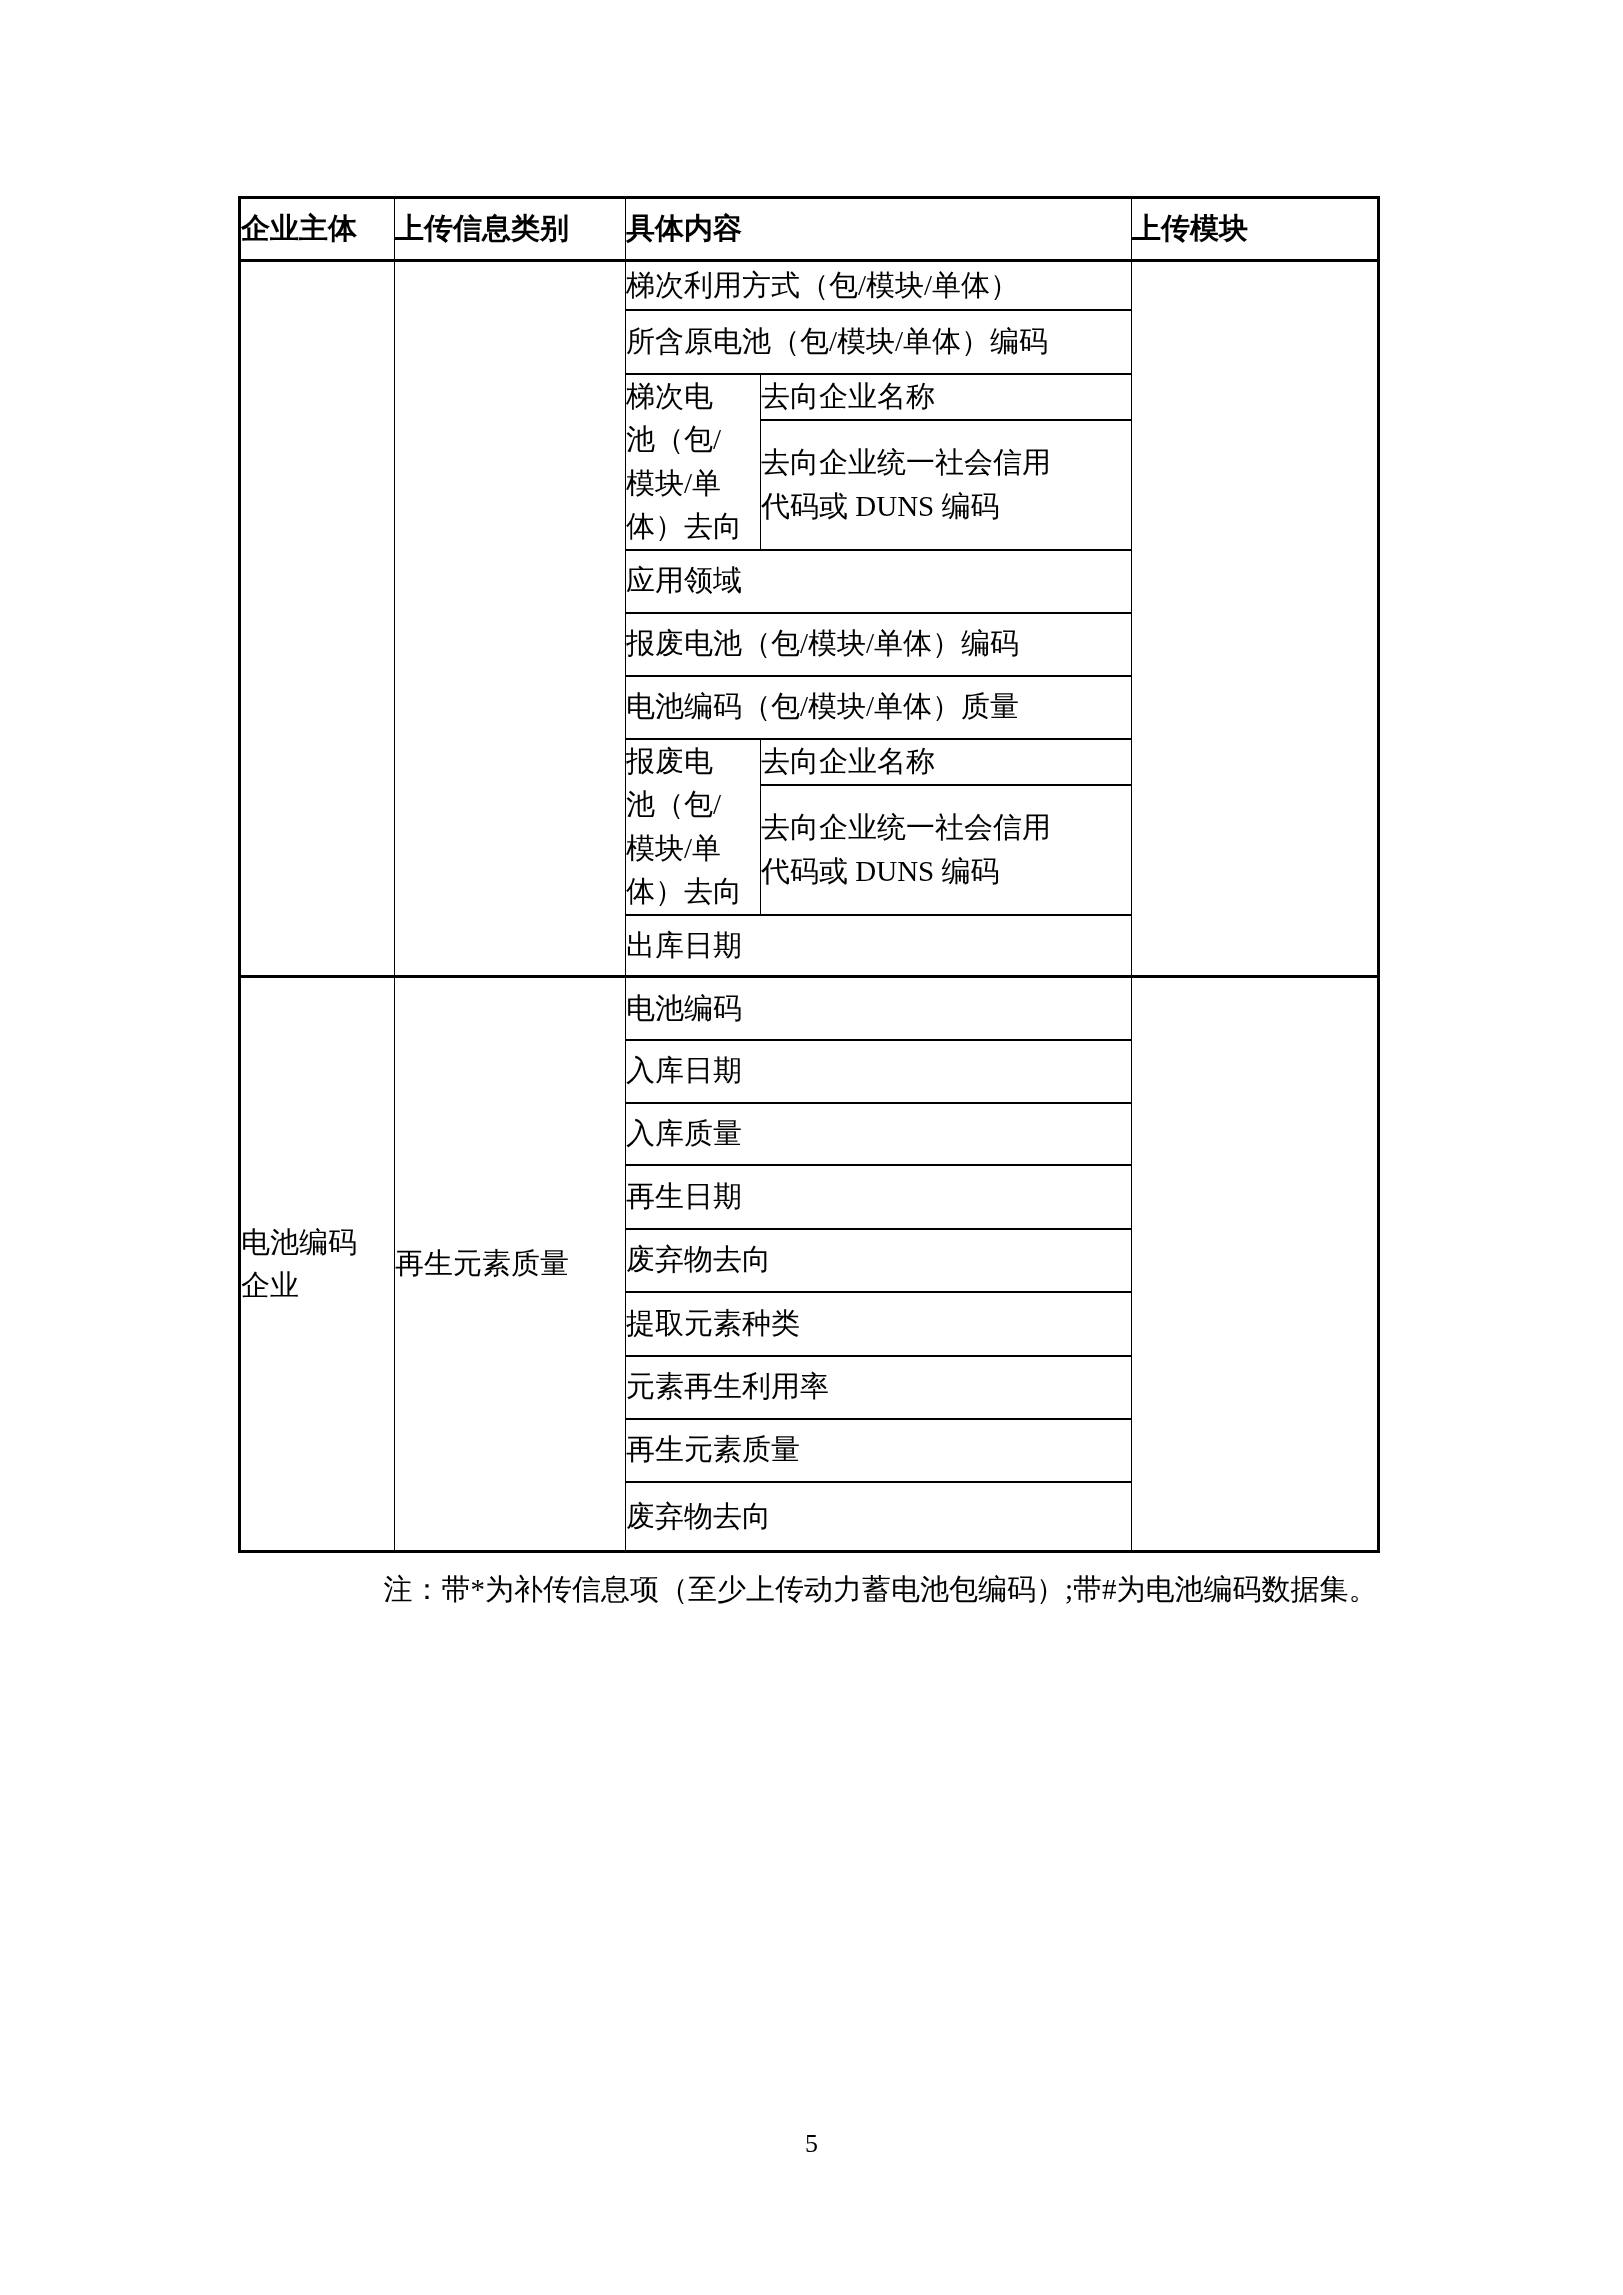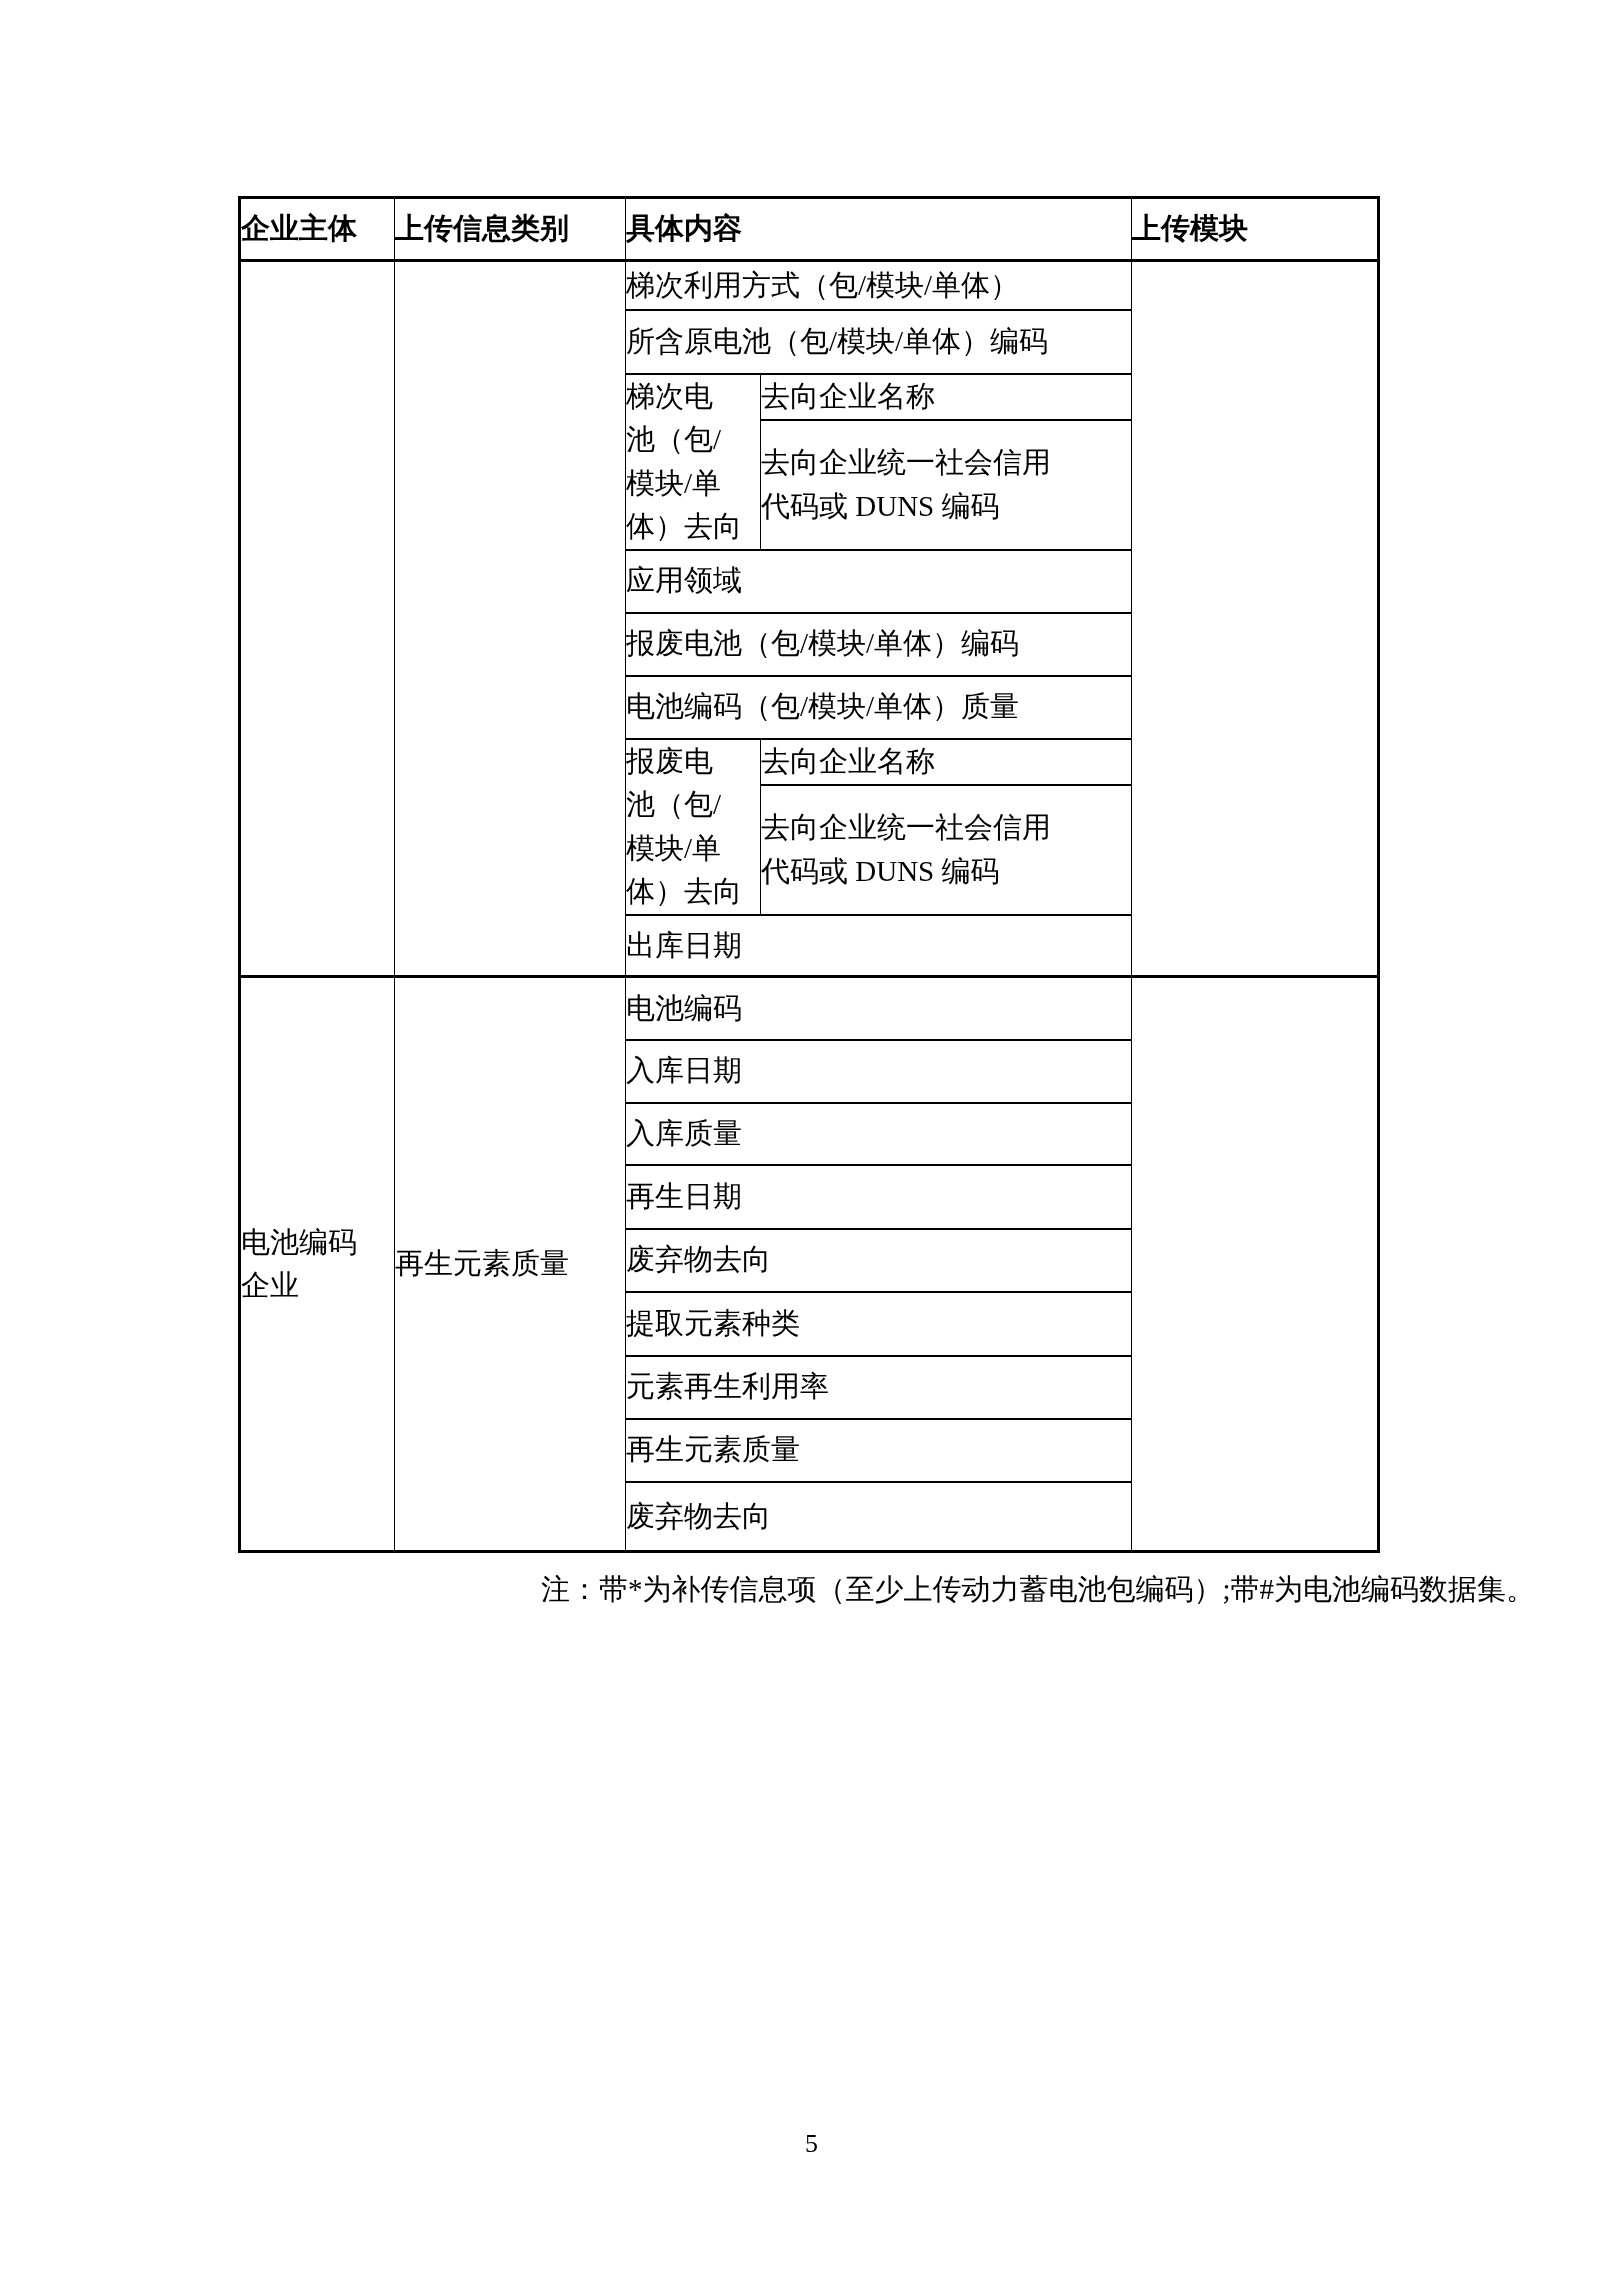--- a/index.html
+++ b/index.html
@@ -38,21 +38,21 @@
   }
   tr.sec2-first > td { border-top-width:3.3px; }
   td.two-line { line-height:1.85; }
   td.grp-label { line-height:1.5; }
   .note {
     position:absolute;
     left:226px; top:1569px;
     width:1309px;
     font-size:29px;
     line-height:1.4;
-    text-align:right;
+    text-align:center;
   }
   .page-number {
     position:absolute;
     left:0; top:2129px;
     width:100%;
     text-align:center;
     font-size:26px;
   }
 </style>
 </head>

